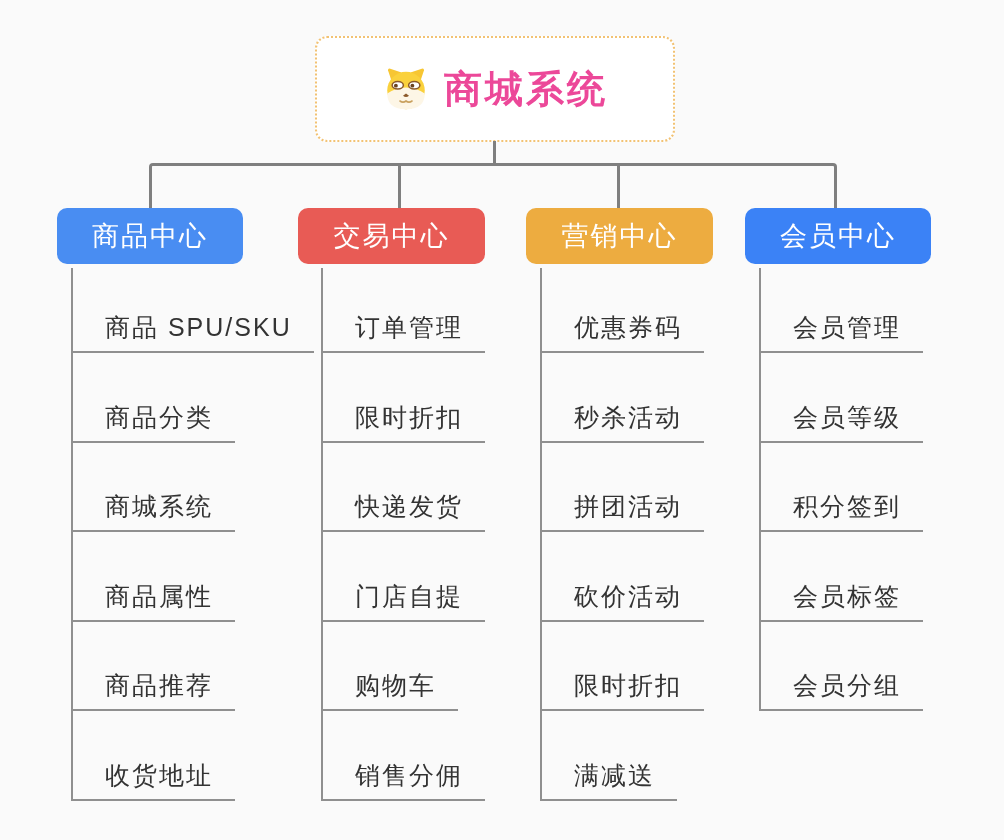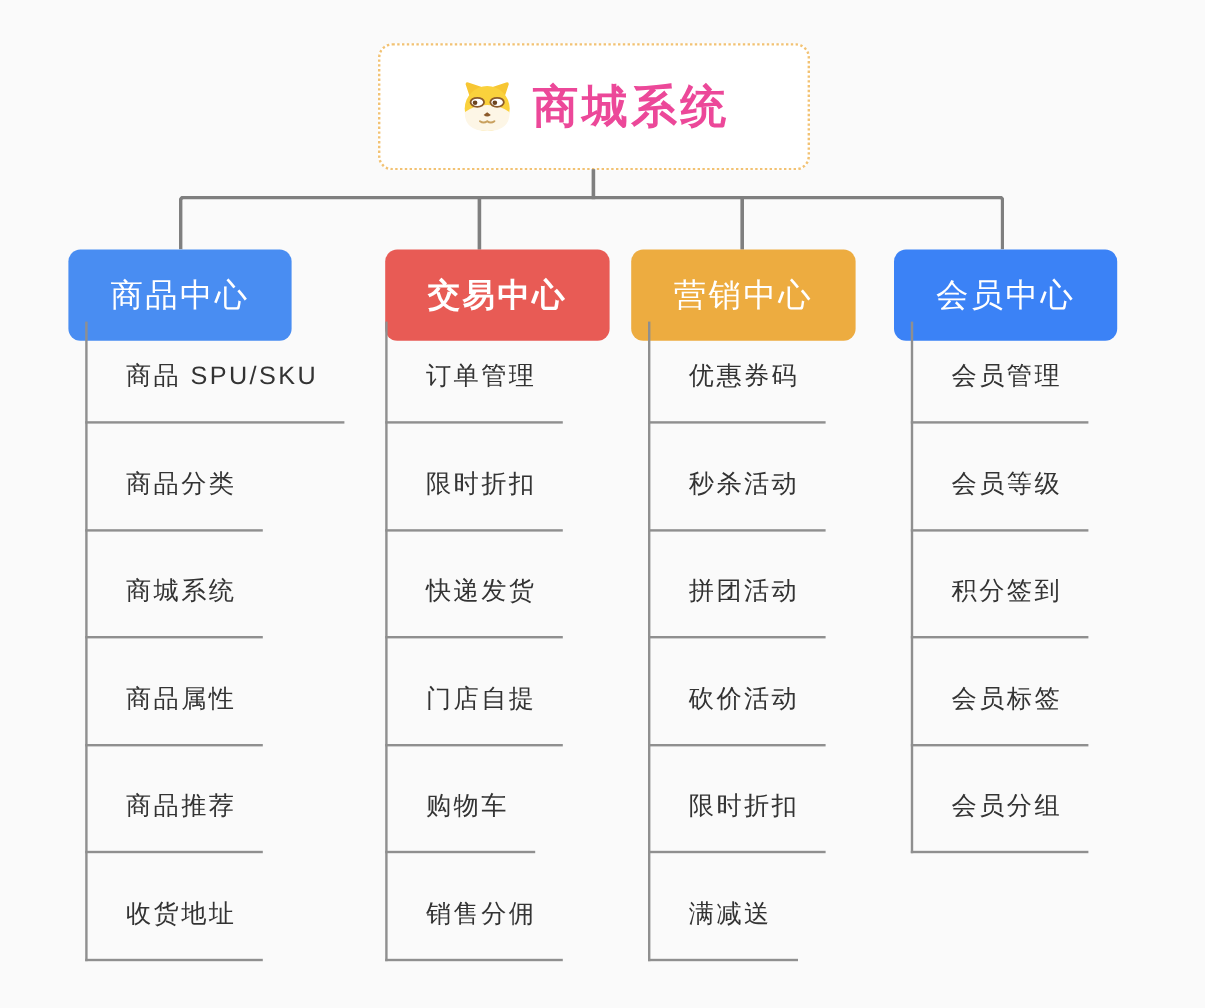--- a/index.html
+++ b/index.html
@@ -42,28 +42,28 @@
     border-left:3px solid #7f7f7f;
     border-right:3px solid #7f7f7f;
     border-radius:4px 4px 0 0;
     box-sizing:border-box;
   }
   .drop2 { left:398px; top:165px; width:3px; height:43px; }
   .drop3 { left:617px; top:165px; width:3px; height:43px; }
 
   
   .branch {
-    position:absolute; top:208px; height:76px;
+    position:absolute; top:208px; height:56px;
     border-radius:10px;
     display:flex; align-items:center; justify-content:center;
     color:#ffffff; font-size:27px; letter-spacing:2px;
     cursor:pointer;
   }
   .branch-1 { left:57px;  width:186px; }
-  .branch-2 { left:321px; width:187px;font-weight:bold; }
+  .branch-2 { left:298px; width:187px; }
   .branch-3 { left:526px; width:187px; }
   .branch-4 { left:745px; width:186px; }
 
   
   .column {
     position:absolute; top:268px;
     border-left:2px solid #8f8f8f;
   }
   .col-1 { left:71px; }
   .col-2 { left:321px; }
@@ -72,22 +72,22 @@
   .item {
     height:89.5px;
     display:flex; align-items:flex-end;
   }
   .item:first-child { height:85px; }
   .topic {
     display:inline-block;
     width:max-content;
     margin-left:-2px;
     border-bottom:2px solid #8f8f8f;
-    padding:0 22px 24px 34px;
-    font-size:21px; letter-spacing:2px;
+    padding:0 22px 7px 34px;
+    font-size:25px; letter-spacing:2px;
     color:#333333;
     cursor:pointer;
     white-space:nowrap;
   }
 </style>
 </head>
 <body>
 
 <div class="canvas">
 

